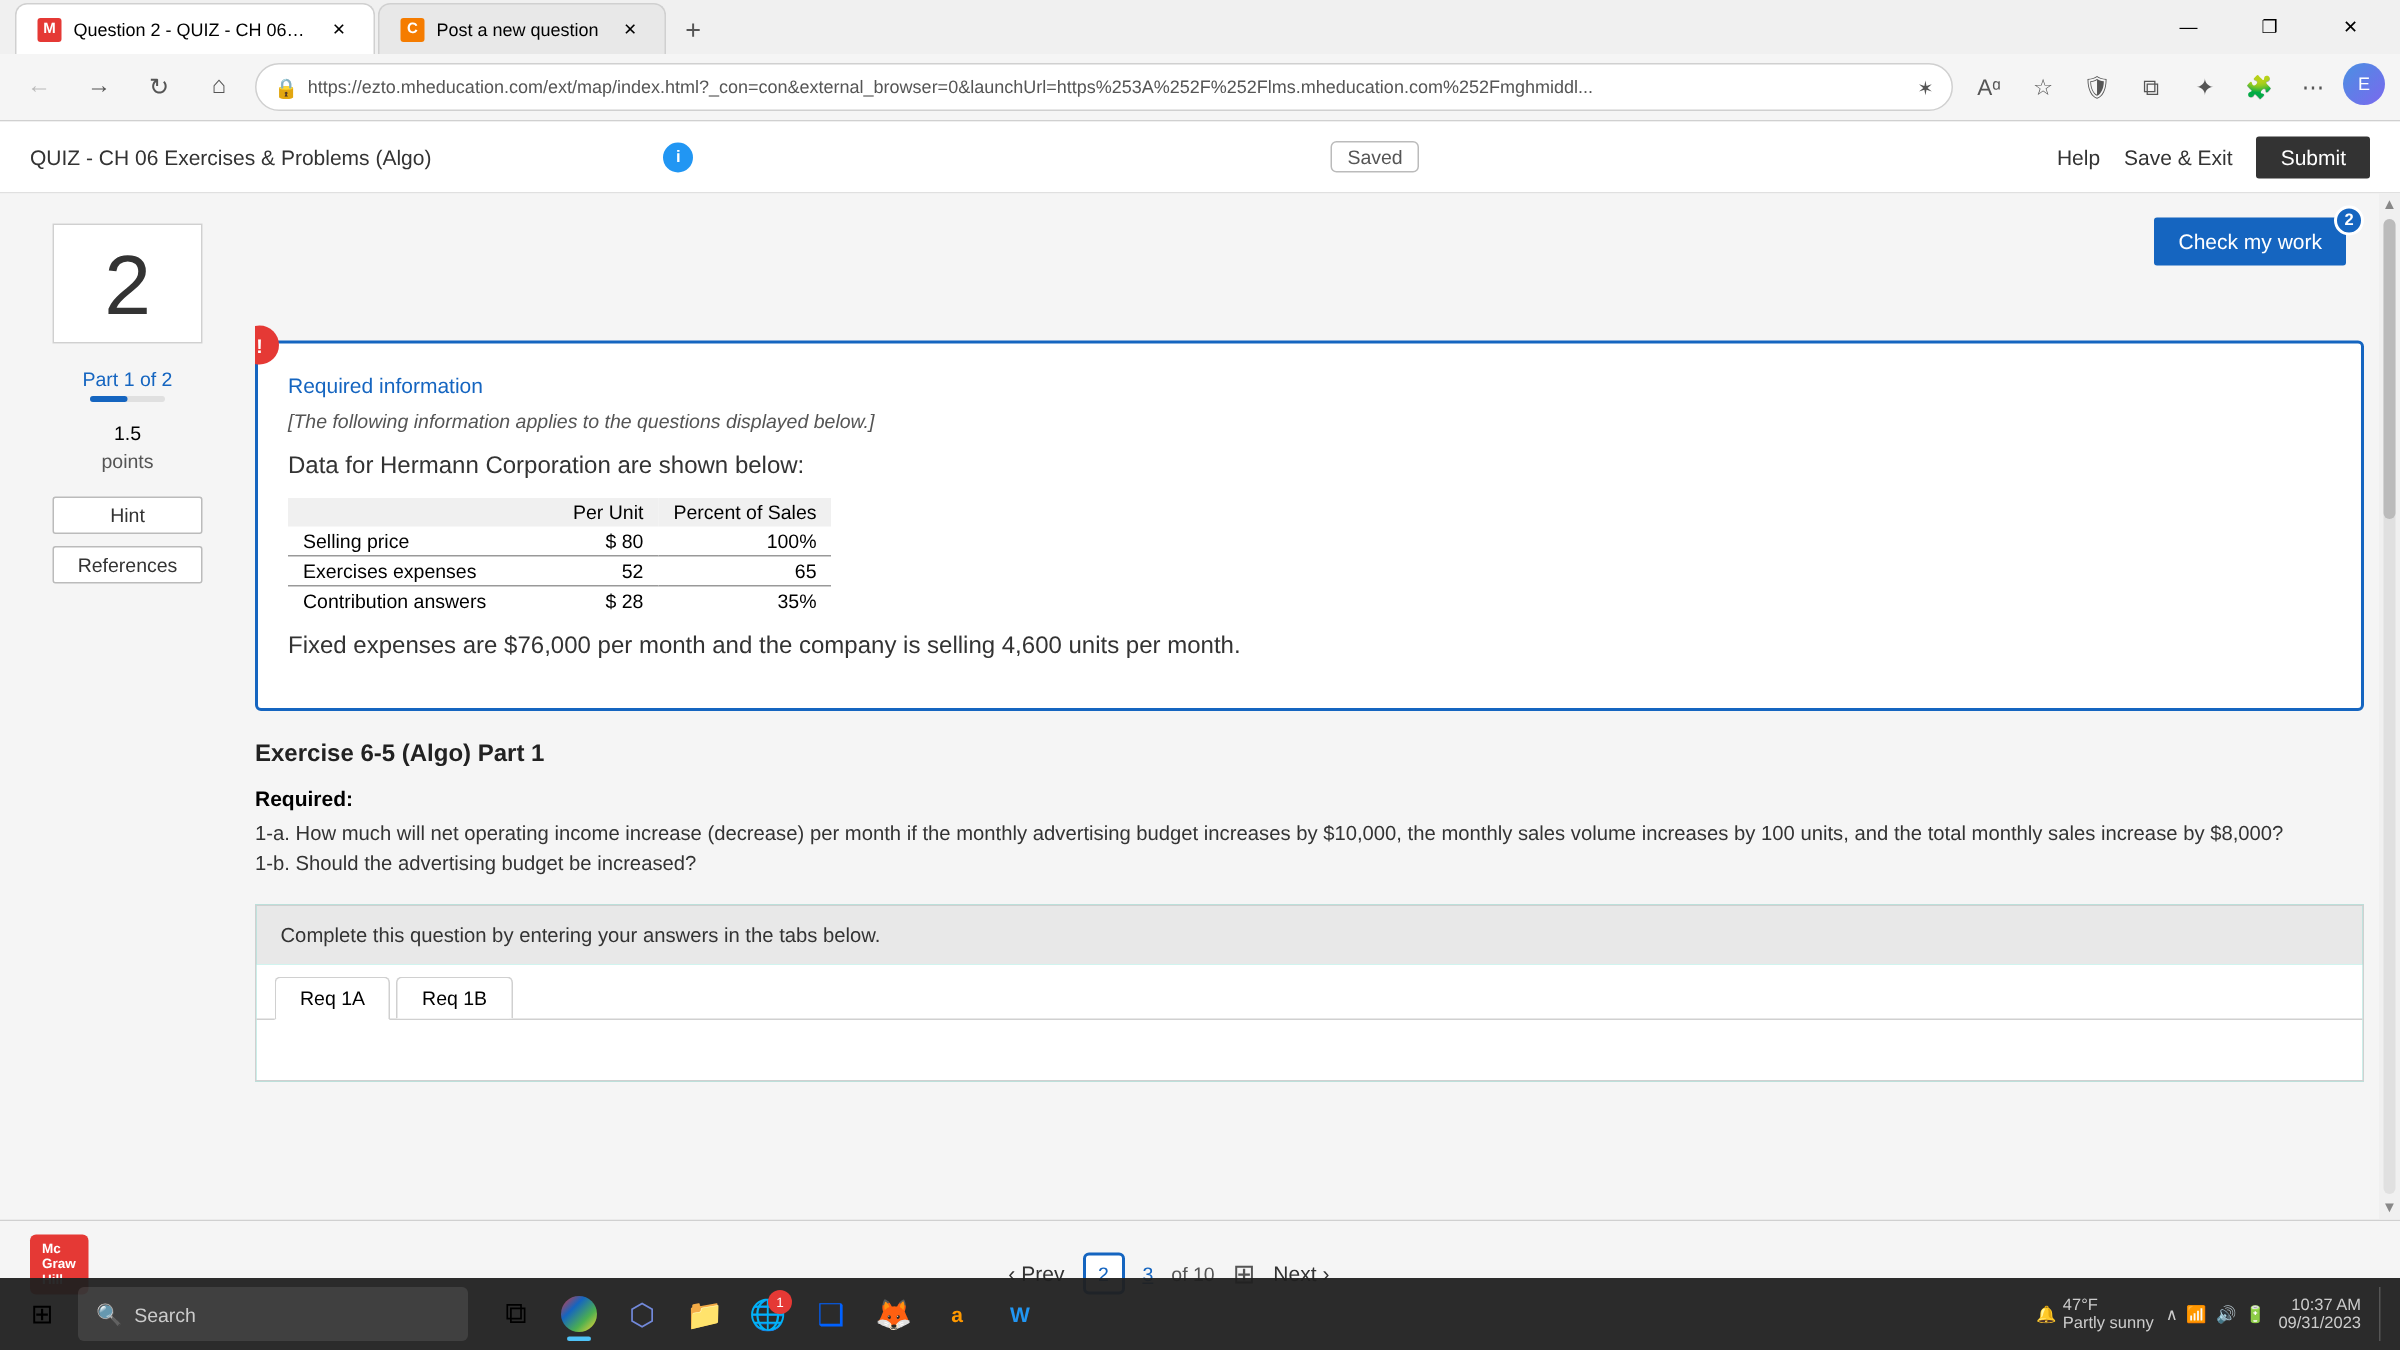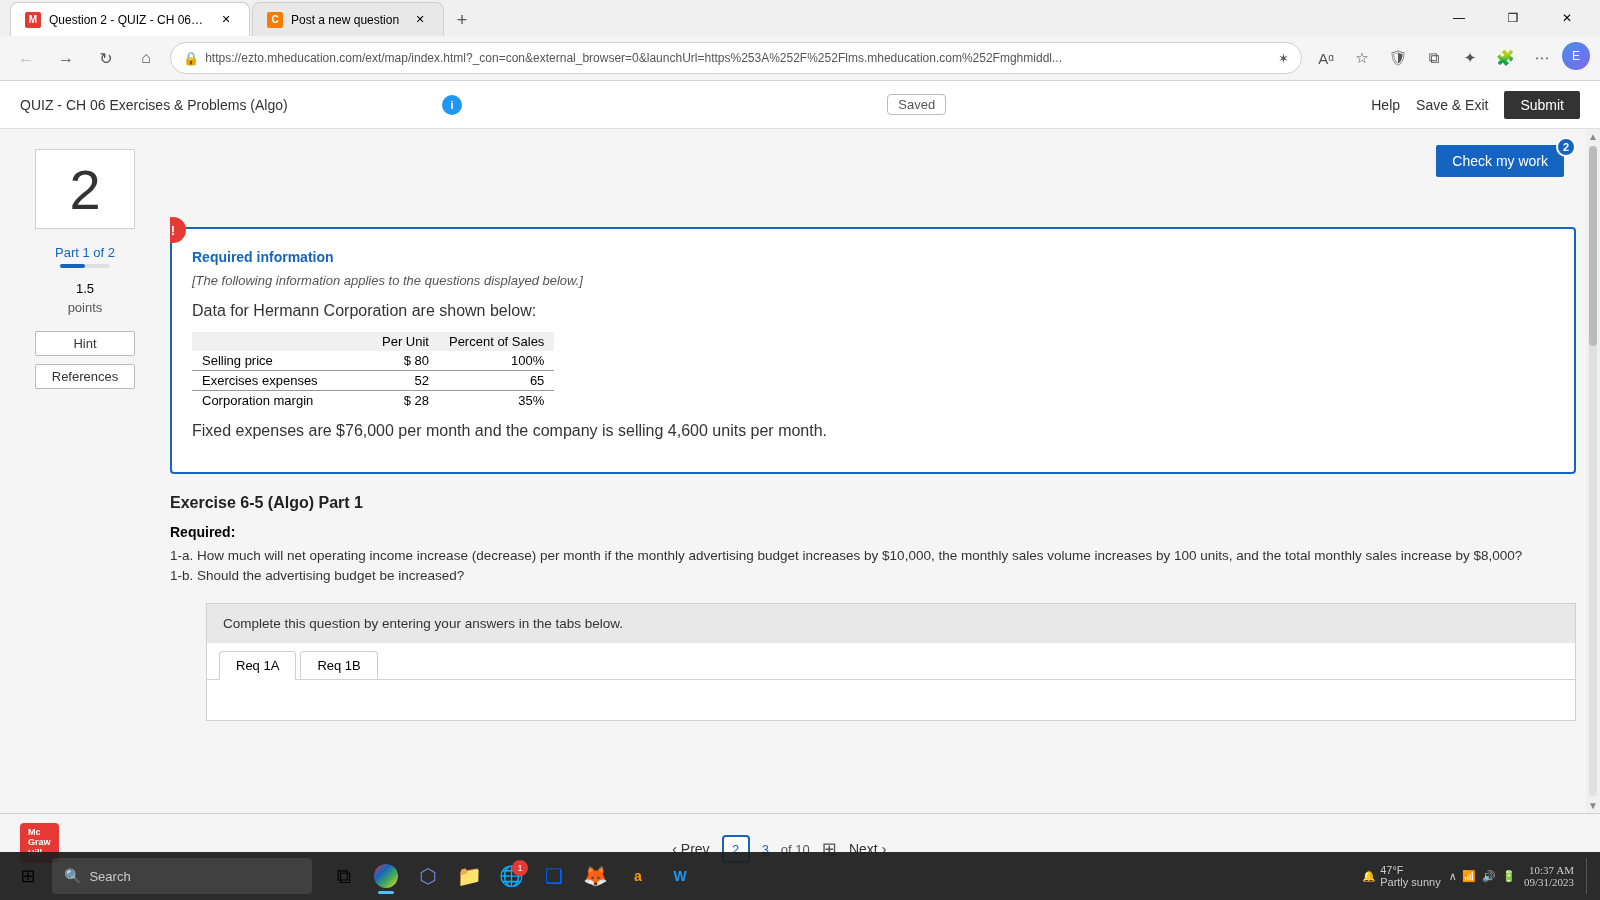--- a/index.html
+++ b/index.html
@@ -55,41 +55,41 @@
     .sidebar-btns { margin-top: 16px; display: flex; flex-direction: column; gap: 8px; width: 100px; }
     .sidebar-btn { border: 1px solid #bbb; background: white; padding: 4px 8px; font-size: 13px; cursor: pointer; text-align: center; color: #333; border-radius: 2px; }
 
     
     .content-area { flex: 1; overflow-y: auto; padding: 16px 20px 16px 0; position: relative; }
     .check-work-btn { background: #1565c0; color: white; border: none; padding: 8px 16px; font-size: 14px; cursor: pointer; border-radius: 2px; }
 
     
     .req-info-box { border: 2px solid #1565c0; border-radius: 4px; padding: 20px; background: white; margin-top: 50px; margin-bottom: 20px; position: relative; }
     .req-icon { position: absolute; top: -12px; left: -12px; width: 26px; height: 26px; background: #e53935; border-radius: 50%; color: white; display: flex; align-items: center; justify-content: center; font-size: 13px; font-weight: bold; }
-    .req-info-label { color: #1565c0; font-size: 14px; font-weight: 700; margin-bottom: 8px; }
+    .req-info-label { color: #1565c0; font-size: 14px; font-weight: 400; margin-bottom: 8px; }
     .exercise-title { font-size: 15px; font-weight: bold; color: #222; margin-bottom: 6px; }
     .exercise-subtitle { font-style: italic; font-size: 13px; color: #555; margin-bottom: 14px; }
     .data-text { font-size: 16px; color: #333; margin-bottom: 12px; }
 
     
     .data-table { border-collapse: collapse; margin: 12px 0; font-size: 13px; }
     .data-table td { padding: 2px 10px; }
     .data-table td:first-child { text-align: left; }
     .data-table td:not(:first-child) { text-align: right; }
     .bordered-row td { border-bottom: 1px solid #999; }
     .double-border td { border-top: 1px solid #999; }
     .bg-light { background: #f0f0f0; }
 
     
     .exercise-part-title { font-size: 16px; font-weight: bold; color: #222; margin: 16px 0 12px; }
     .required-label { font-weight: bold; font-size: 14px; margin-bottom: 6px; }
     .required-text { font-size: 13.5px; color: #333; line-height: 1.5; }
 
     
-    .answer-box { border: 1px solid #d0d0d0; background: #5eead4; margin-top: 16px; margin-left: 36px; }
+    .answer-box { border: 1px solid #d0d0d0; background: #5eead4; margin-top: 16px; }
     .answer-instruction { background: #e8e8e8; padding: 12px 16px; font-size: 13.5px; font-weight: 500; color: #333; }
     .tabs-row { display: flex; border-bottom: 1px solid #d0d0d0; padding: 8px 12px 0; gap: 0; background: white; }
     .tab-item { padding: 6px 16px; border: 1px solid #d0d0d0; border-bottom: none; cursor: pointer; font-size: 13px; background: white; margin-right: 4px; border-radius: 4px 4px 0 0; }
     .tab-item.active { border-bottom: 1px solid white; margin-bottom: -1px; background: white; }
     .scroll-thumb { width: 8px; height: 200px; background: #bbb; border-radius: 4px; position: absolute; top: 0; }
 
     
     .bottom-bar { background: #f5f5f5; border-top: 1px solid #d0d0d0; height: 50px; display: flex; align-items: flex-end; justify-content: space-between; padding: 0 20px; }
     .mcgraw-logo { background: #e53935; padding: 4px 8px; border-radius: 4px; }
     .mcgraw-text { color: white; font-size: 9px; font-weight: bold; line-height: 1.2; }
@@ -104,21 +104,21 @@
     .taskbar-start { width: 40px; height: 40px; display: flex; align-items: center; justify-content: center; cursor: pointer; border-radius: 4px; }
     .win-icon { font-size: 18px; }
     .taskbar-search { display: flex; align-items: center; background: rgba(255,255,255,0.1); border-radius: 4px; padding: 4px 12px; gap: 8px; height: 36px; width: 260px; cursor: pointer; }
     .search-text { color: #ccc; font-size: 13px; }
     .taskbar-apps { display: flex; gap: 2px; margin-left: 8px; }
     .taskbar-app { width: 40px; height: 40px; display: flex; align-items: center; justify-content: center; cursor: pointer; border-radius: 4px; position: relative; }
     .taskbar-app.active::after { content: ''; position: absolute; bottom: 2px; left: 50%; transform: translateX(-50%); width: 16px; height: 3px; background: #4fc3f7; border-radius: 2px; }
     .taskbar-app-icon { font-size: 20px; }
     .taskbar-right { margin-left: auto; display: flex; align-items: center; gap: 8px; }
     .taskbar-sys { display: flex; align-items: center; gap: 6px; color: #ccc; font-size: 11px; }
-    .taskbar-time { color: #ccc; font-size: 11px; text-align: right; font-family: Liberation Serif, serif; }
+    .taskbar-time { color: #ccc; font-size: 11px; text-align: right; }
     .notification-badge { background: #e53935; color: white; border-radius: 50%; width: 16px; height: 16px; font-size: 9px; display: flex; align-items: center; justify-content: center; position: absolute; top: 4px; right: 4px; }
   </style>
 </head>
 <body>
 
 <div class="browser-chrome">
   <div class="title-bar">
     <div style="display:flex; gap:2px; align-items:center; flex:1;">
 
       <div class="tab-bar" style="height:36px; padding:0; display:flex; align-items:flex-end; gap:2px;">
@@ -238,21 +238,21 @@
             <td>Selling price</td>
             <td>$ 80</td>
             <td>100%</td>
           </tr>
           <tr class="bordered-row">
             <td>Exercises expenses</td>
             <td>52</td>
             <td>65</td>
           </tr>
           <tr class="double-border">
-            <td>Corporation margin</td>
+            <td>Contribution answers</td>
             <td>$ 28</td>
             <td>35%</td>
           </tr>
         </tbody>
       </table>
 
       <div class="data-text" style="margin-top:12px;">Fixed expenses are $76,000 per month and the company is selling 4,600 units per month.</div>
     </div>
 
     <div class="exercise-part-title">Exercise 6-5 (Algo) Part 1</div>

